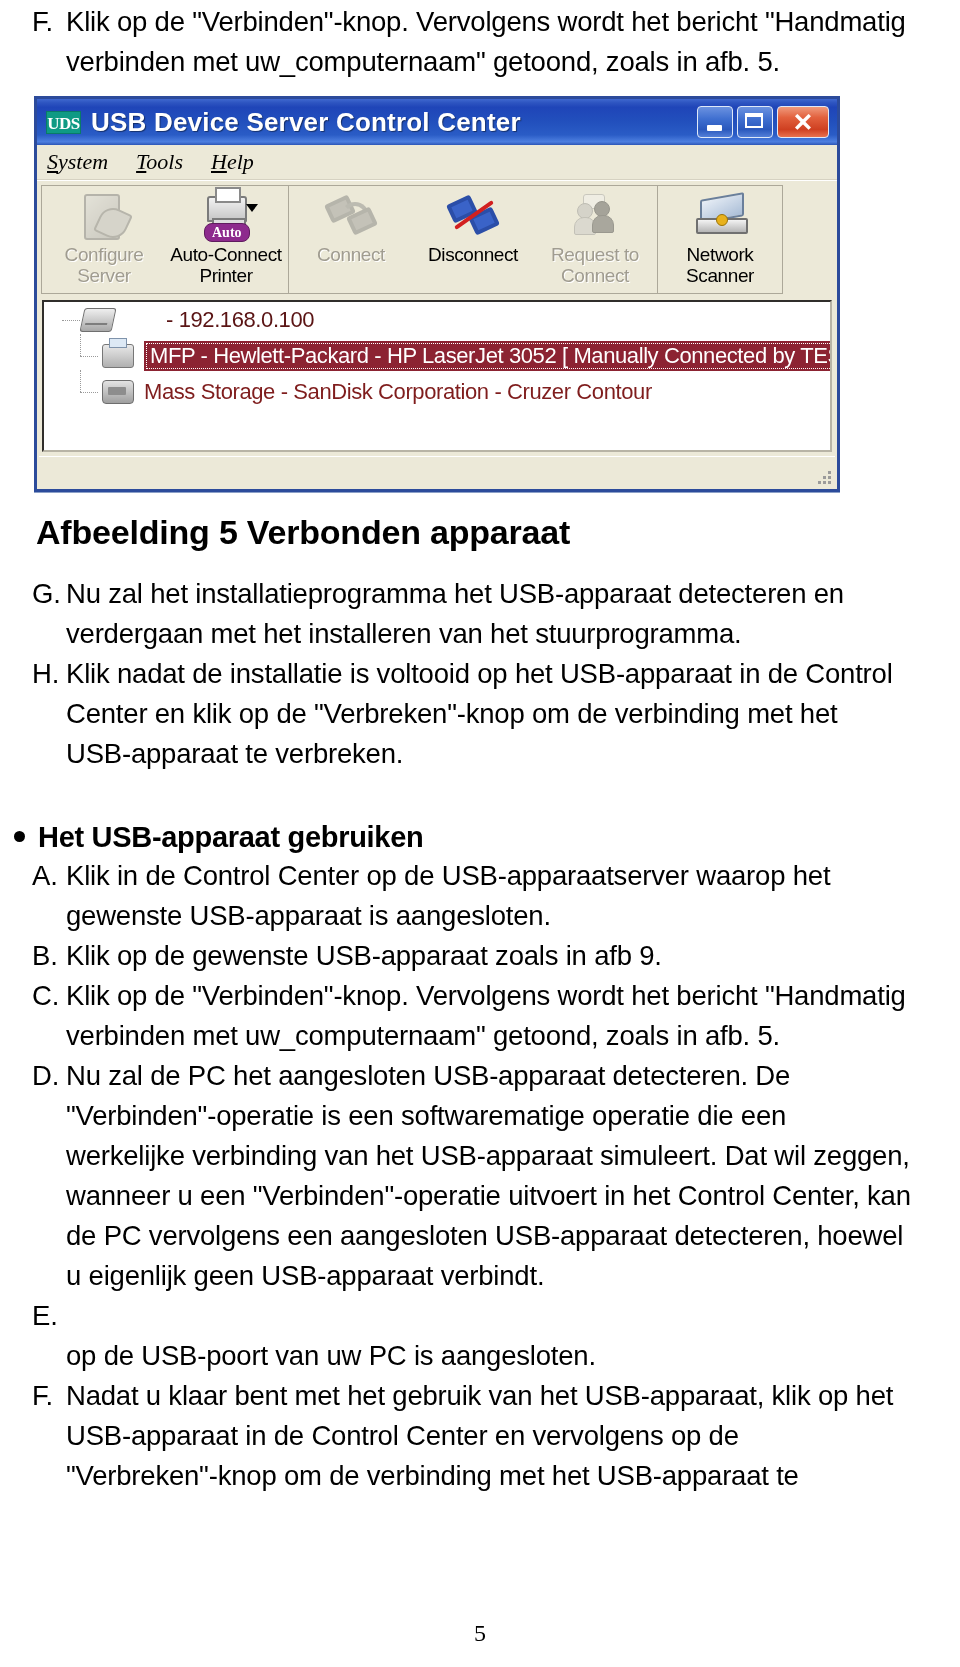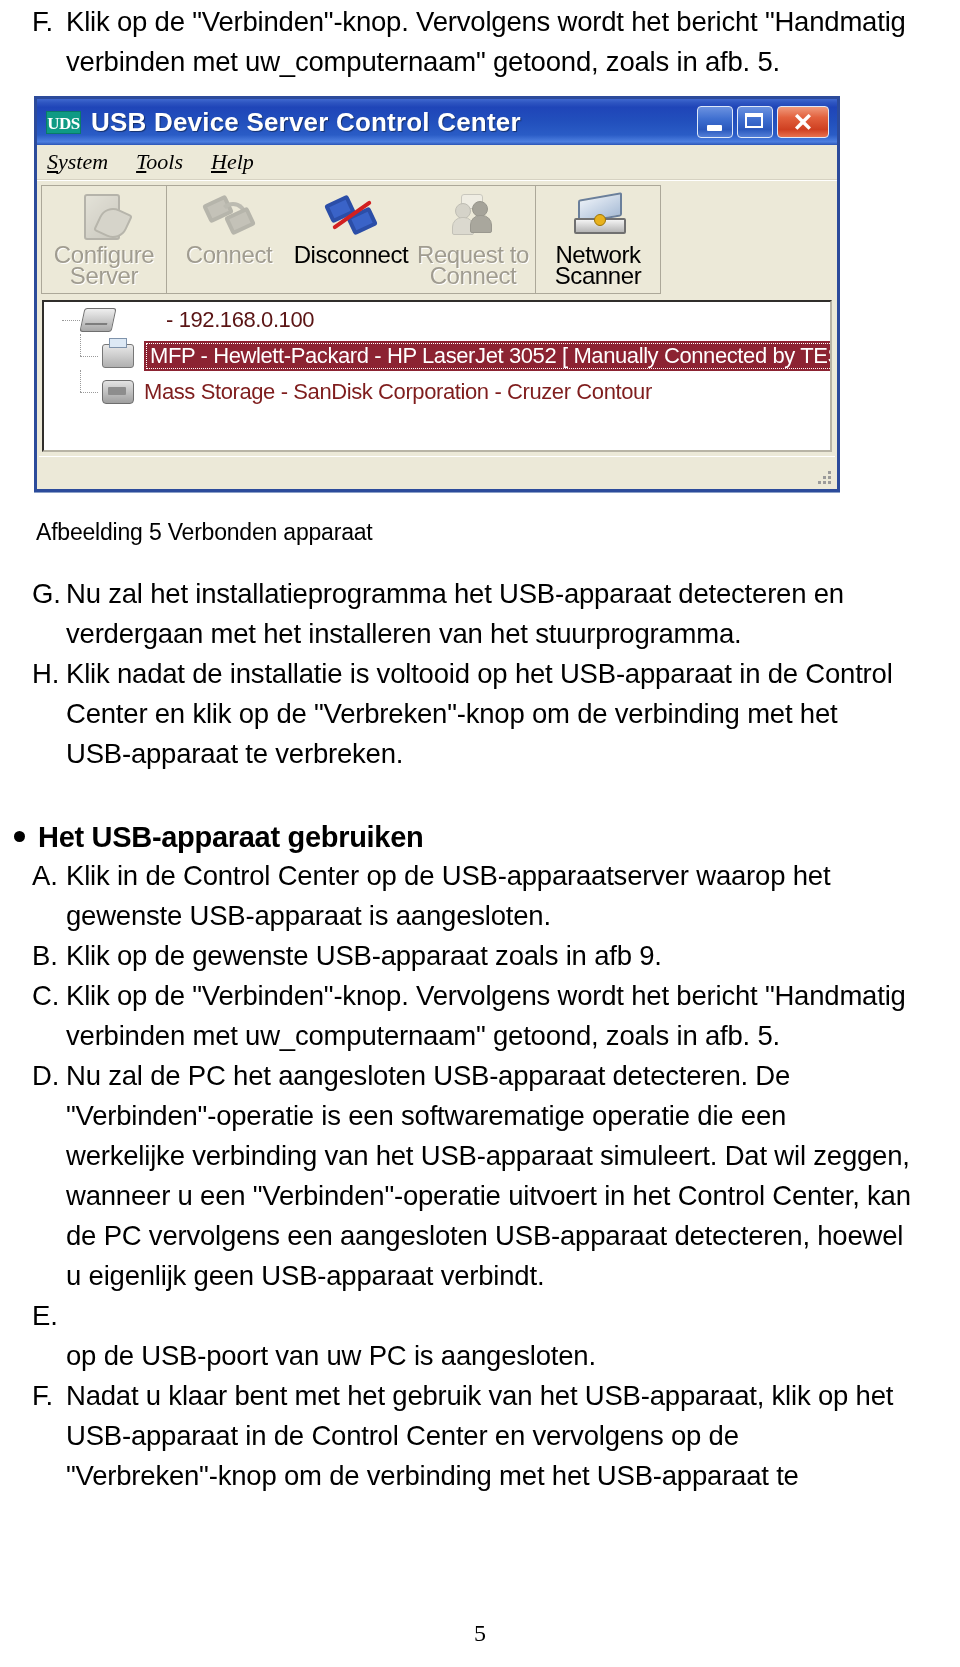--- a/index.html
+++ b/index.html
@@ -42,22 +42,22 @@
     text-align: left;
   }
   .lettered .body {
     flex: 1 1 auto;
   }
 
   .top-item { margin-top: 2px; }
 
   
   .caption {
-    font-size: 23px;
-    font-weight: normal;
+    font-size: 34px;
+    font-weight: bold;
     line-height: 36px;
     margin: 22px 0 12px 4px;
     letter-spacing: -0.2px;
   }
 
   
   .bullet-heading {
     display: flex;
     align-items: baseline;
     margin-top: 26px;
@@ -234,21 +234,21 @@
     position: relative;
   }
   .tbtn .ticon {
     height: 50px;
     width: 60px;
     position: relative;
     margin-bottom: 2px;
   }
   .tbtn .tlabel {
     font-family: "Liberation Sans", sans-serif;
-    font-size: 24px;
+    font-size: 19px;
     line-height: 21px;
     color: #000000;
     white-space: pre-line;
     letter-spacing: -0.4px;
   }
   .tbtn.disabled .tlabel { color: #a09c90; text-shadow: 1px 1px 0 #ffffff; }
   .tbtn.disabled .ticon { opacity: 0.42; filter: grayscale(1); }
 
   
   .ic-configure {
@@ -518,20 +518,29 @@
 
     <div class="toolbar">
 
       <div class="tgroup">
         <div class="tbtn disabled">
           <span class="ticon">
               <span class="ic-configure"></span>
             </span>
           <span class="tlabel">Configure
 Server</span>
+        </div>
+        <div class="tbtn">
+          <span class="ticon">
+            <span class="ic-printer"></span>
+            <span class="ic-auto-badge">Auto</span>
+            <span class="ic-arrow-down"></span>
+          </span>
+          <span class="tlabel">Auto-Connect
+Printer</span>
         </div>
       </div>
 
       <div class="tgroup">
         <div class="tbtn disabled">
           <span class="ticon">
             <span class="ic-connect">
                 <span class="lnk a"></span>
                 <span class="curve"></span>
                 <span class="lnk b"></span>

